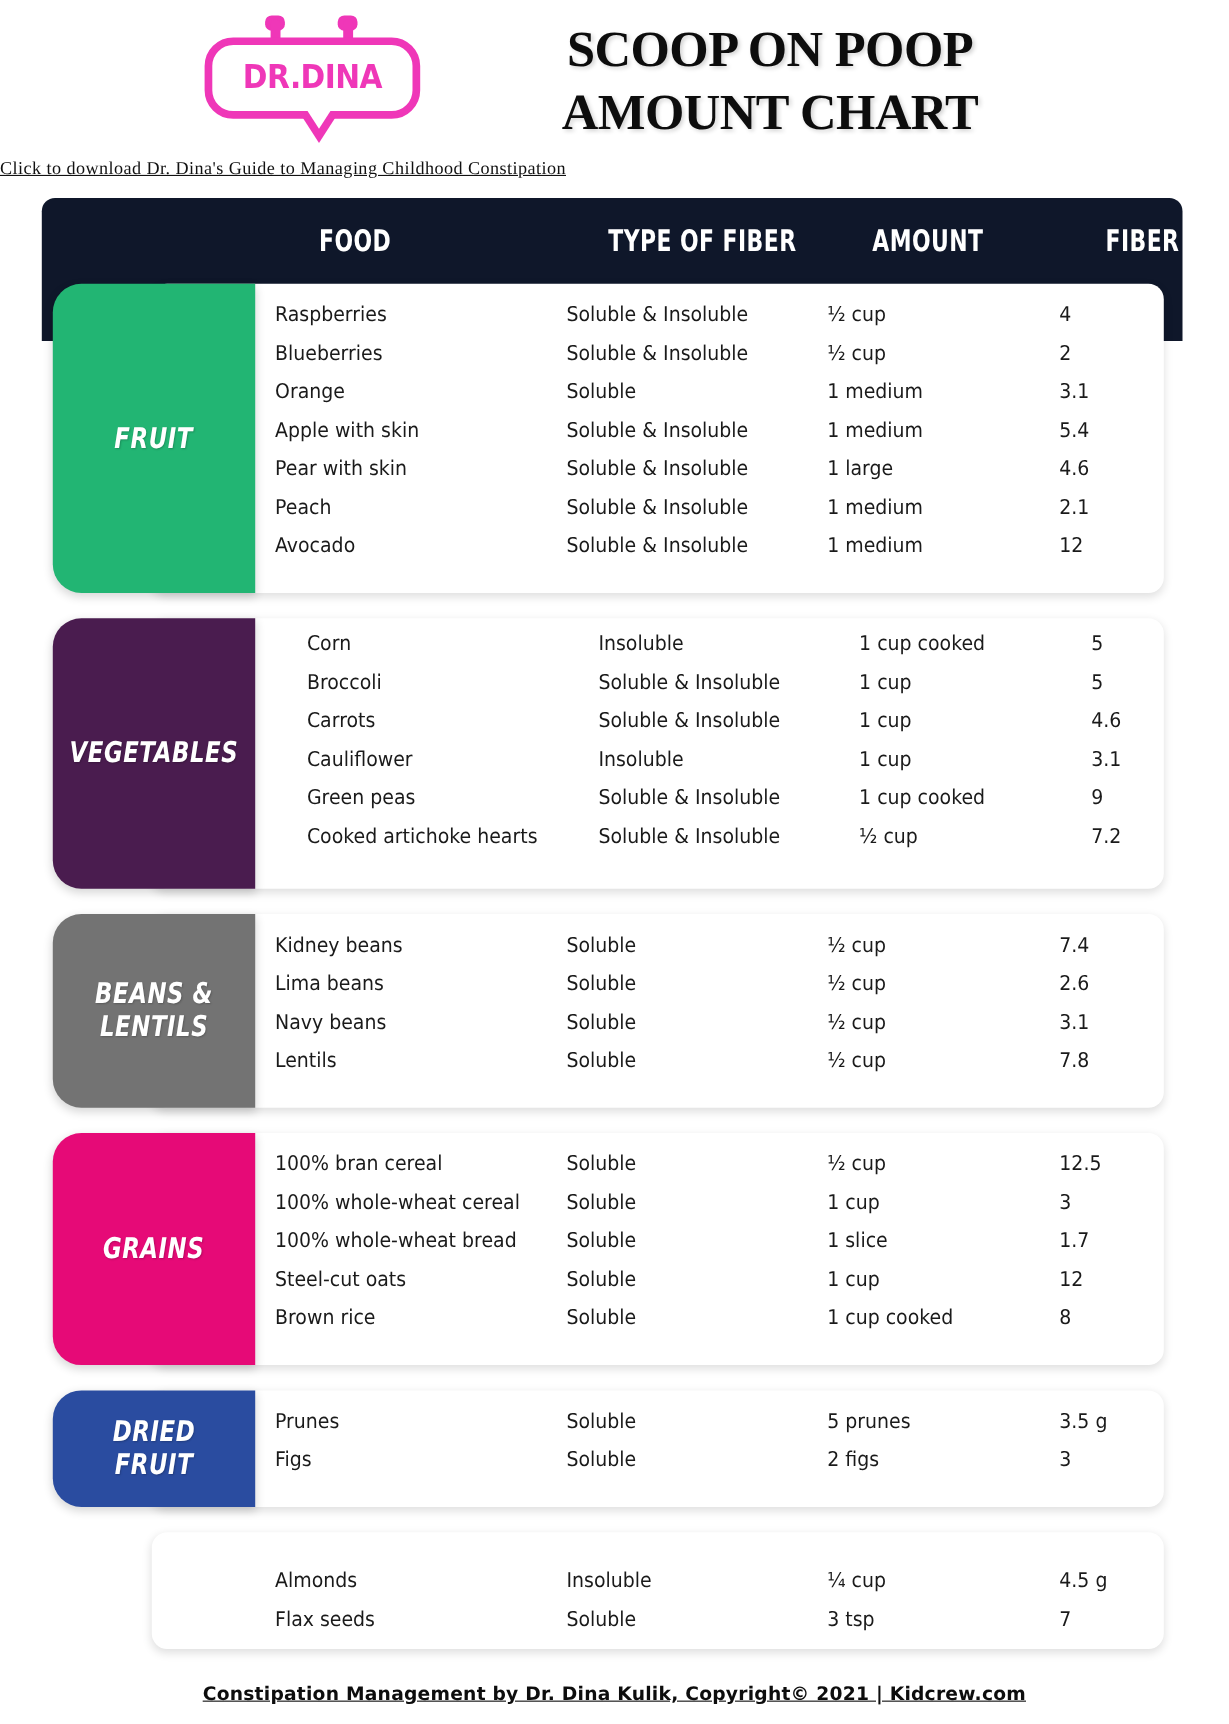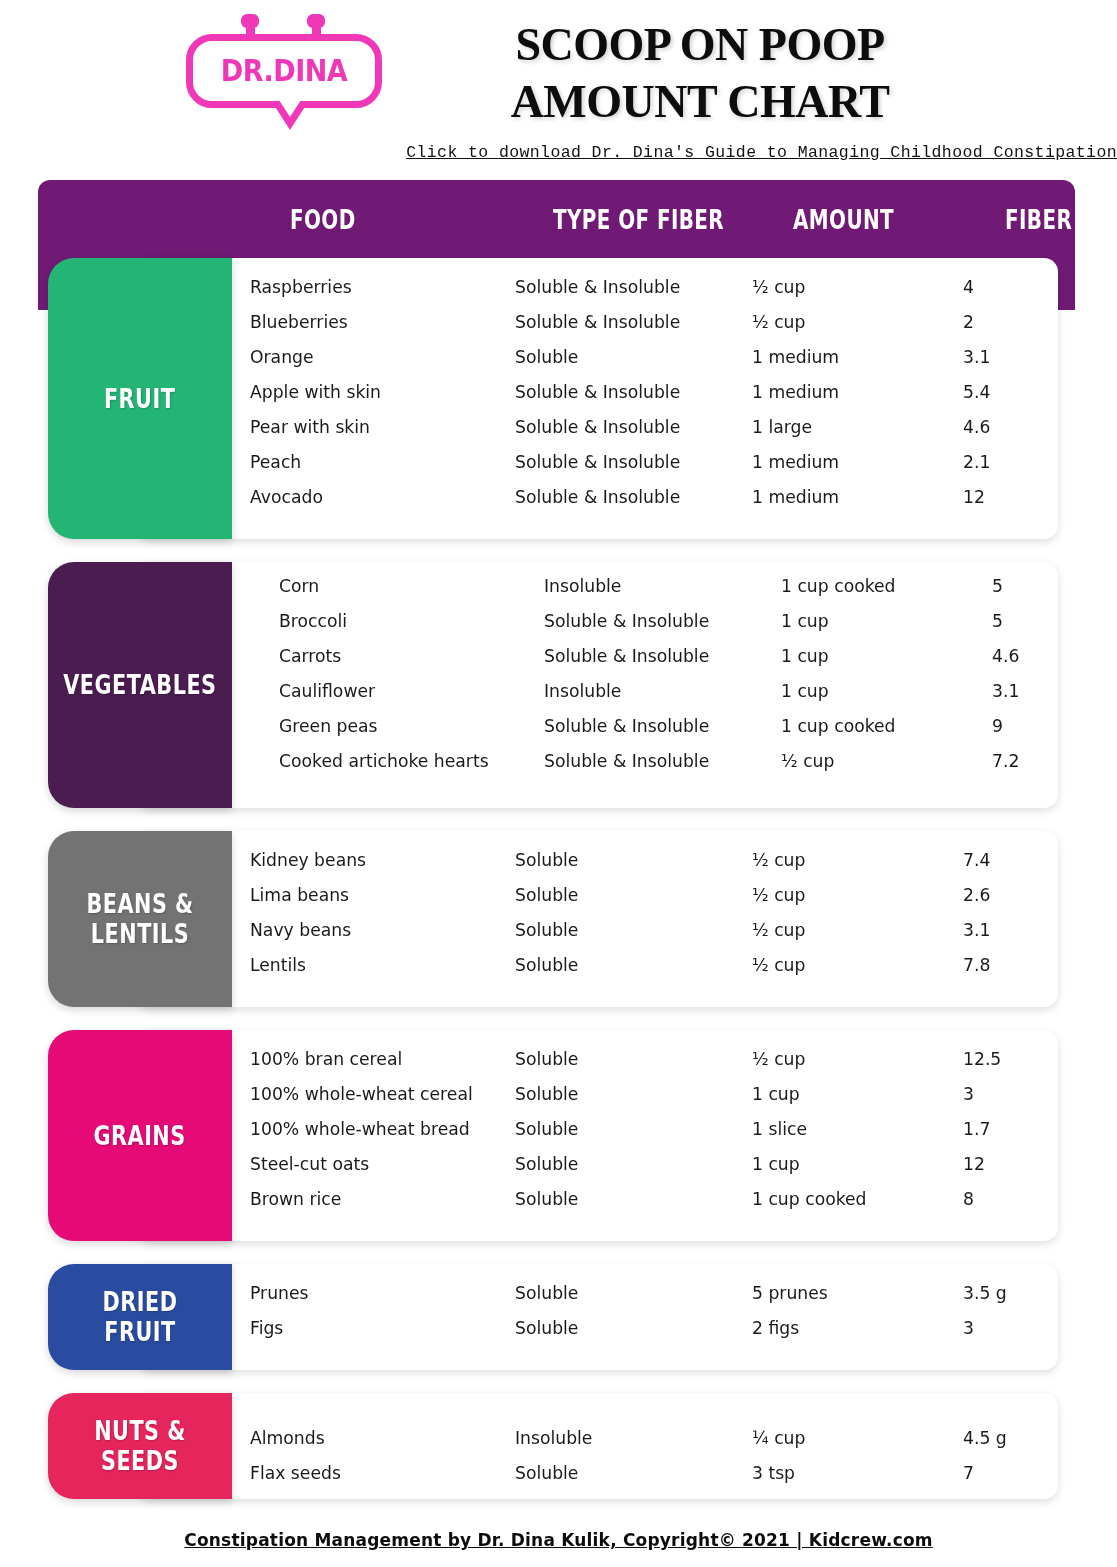--- a/index.html
+++ b/index.html
@@ -103,37 +103,37 @@
     line-height: 57px;
     color: #0d0d0d;
     letter-spacing: -0.5px;
     text-shadow: 2px 2px 4px rgba(0,0,0,0.18);
   }
   #subtitle-link {
     position: absolute;
     top: 143px;
     left: 0;
     width: 1117px;
-    text-align: right;
-    font-family: Liberation Mono, monospace;
+    text-align: left;
+    font-family: Liberation Serif, serif;
     font-size: 16.5px;
     letter-spacing: 0.4px;
     color: #111111;
     text-decoration: underline;
     cursor: pointer;
   }
 
   
   #table-head-band {
     position: absolute;
     left: 38px;
     top: 180px;
     width: 1037px;
     height: 130px;
-    background: #701a75;
+    background: #0f172a;
     border-top-left-radius: 12px;
     border-top-right-radius: 12px;
   }
   .col-head {
     position: absolute;
     top: 24px;
     color: #ffffff;
     font-family: "DejaVu Sans", sans-serif;
     font-weight: bold;
     font-size: 27px;
@@ -177,20 +177,21 @@
     left: 48px;
     top: 0;
     width: 184px;
     border-top-left-radius: 26px;
     border-bottom-left-radius: 26px;
     box-shadow: 0 3px 9px rgba(0,0,0,0.16);
     display: flex;
     align-items: center;
     justify-content: center;
     z-index: 3;
+    font-style: italic;
   }
   .cat-label {
     color: #ffffff;
     font-family: "DejaVu Sans", sans-serif;
     font-weight: bold;
     font-size: 26px;
     line-height: 30px;
     letter-spacing: 0.6px;
     text-align: center;
     transform: scaleX(0.80);
@@ -453,23 +454,20 @@
           <div class="row">
             <div class="cell c-food">Figs</div>
             <div class="cell c-type">Soluble</div>
             <div class="cell c-amount">2 figs</div>
             <div class="cell c-fiber">3</div>
           </div>
         </div>
       </div>
       <div class="section" style="position: absolute; left: 0px; top: 1135px; width: 1117px; height: 106px;">
         <div class="section-card" style="height: 106px;"></div>
-        <div class="cat-block" style="height: 106px; background: rgb(229, 37, 91);">
-          <div class="cat-label">NUTS &amp; SEEDS</div>
-        </div>
         <div class="rows" style="top: 18px; margin-top: 16px;">
           <div class="row">
             <div class="cell c-food">Almonds</div>
             <div class="cell c-type">Insoluble</div>
             <div class="cell c-amount">¼ cup</div>
             <div class="cell c-fiber">4.5 g</div>
           </div>
           <div class="row">
             <div class="cell c-food">Flax seeds</div>
             <div class="cell c-type">Soluble</div>

